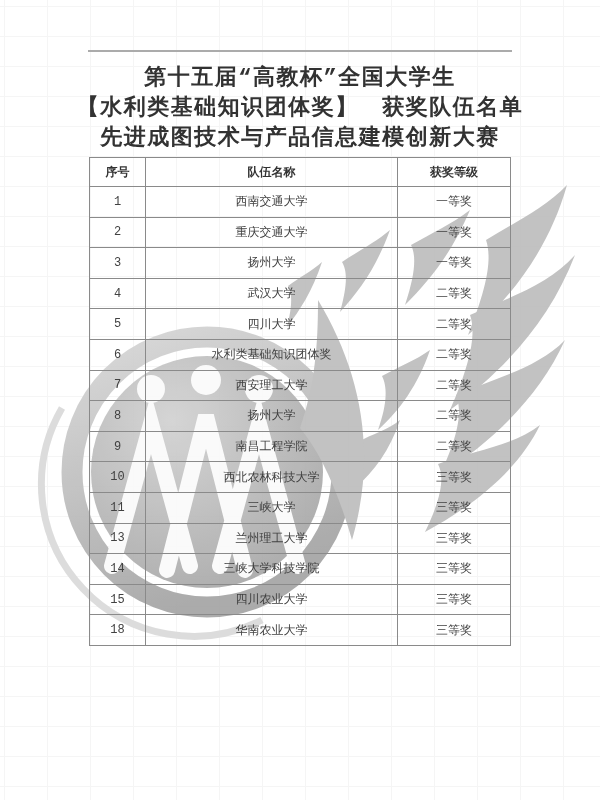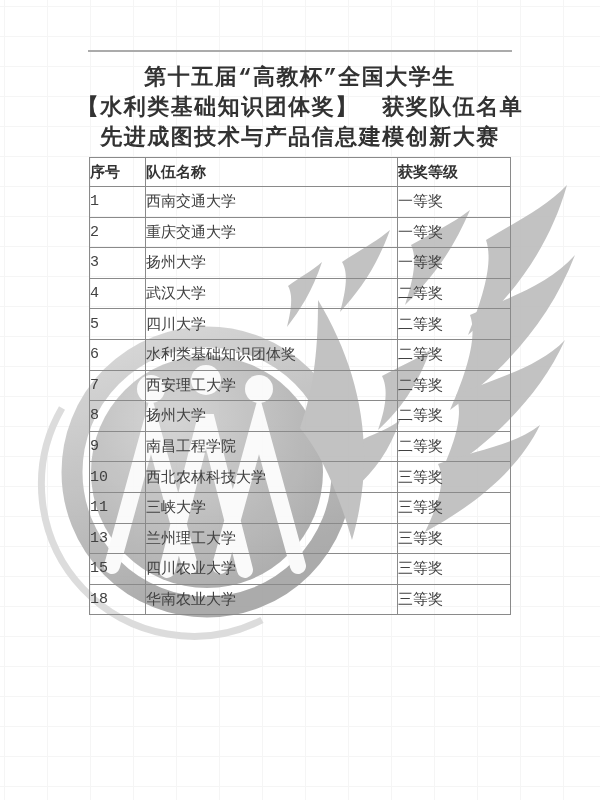--- a/index.html
+++ b/index.html
@@ -13,22 +13,22 @@
     background-size:43px 30px;
     background-position:4px 6px;
   }
   .watermark{position:absolute;left:0;top:0;width:600px;height:800px;z-index:0;}
   .top-rule{position:absolute;left:88px;top:50px;width:424px;height:2px;background:#ababab;z-index:1;}
   .title{position:absolute;top:64px;left:0;width:100%;text-align:center;z-index:1;
          font-size:22px;font-weight:bold;color:#323232;line-height:30px;letter-spacing:1.5px;}
   table.award{position:absolute;left:89px;top:157px;width:421px;z-index:1;
               border-collapse:collapse;table-layout:fixed;background:transparent;}
   table.award th, table.award td{
-    border:1px solid #8a8a8a;text-align:left;vertical-align:middle;
-    padding:0;font-size:15px;color:#414141;overflow:hidden;white-space:nowrap;}
+    border:1px solid #8a8a8a;text-align:center;vertical-align:middle;
+    padding:0;font-size:12px;color:#414141;overflow:hidden;white-space:nowrap;}
   table.award th{height:28px;font-weight:bold;color:#333;}
   table.award td{height:29.6px;font-weight:normal;}
 </style>
 </head>
 <body>
 
 <div class="page">
 
   <svg class="watermark" viewBox="0 0 600 800" aria-hidden="true">
     <defs>
@@ -159,20 +159,25 @@
       <td>三等奖</td>
     </tr>
 
 
     <tr>
       <td>13</td>
       <td>兰州理工大学</td>
       <td>三等奖</td>
     </tr>
 
+    <tr>
+      <td>14</td>
+      <td>三峡大学科技学院</td>
+      <td>三等奖</td>
+    </tr>
 
     <tr>
       <td>15</td>
       <td>四川农业大学</td>
       <td>三等奖</td>
     </tr>
 
 
 
     <tr>

